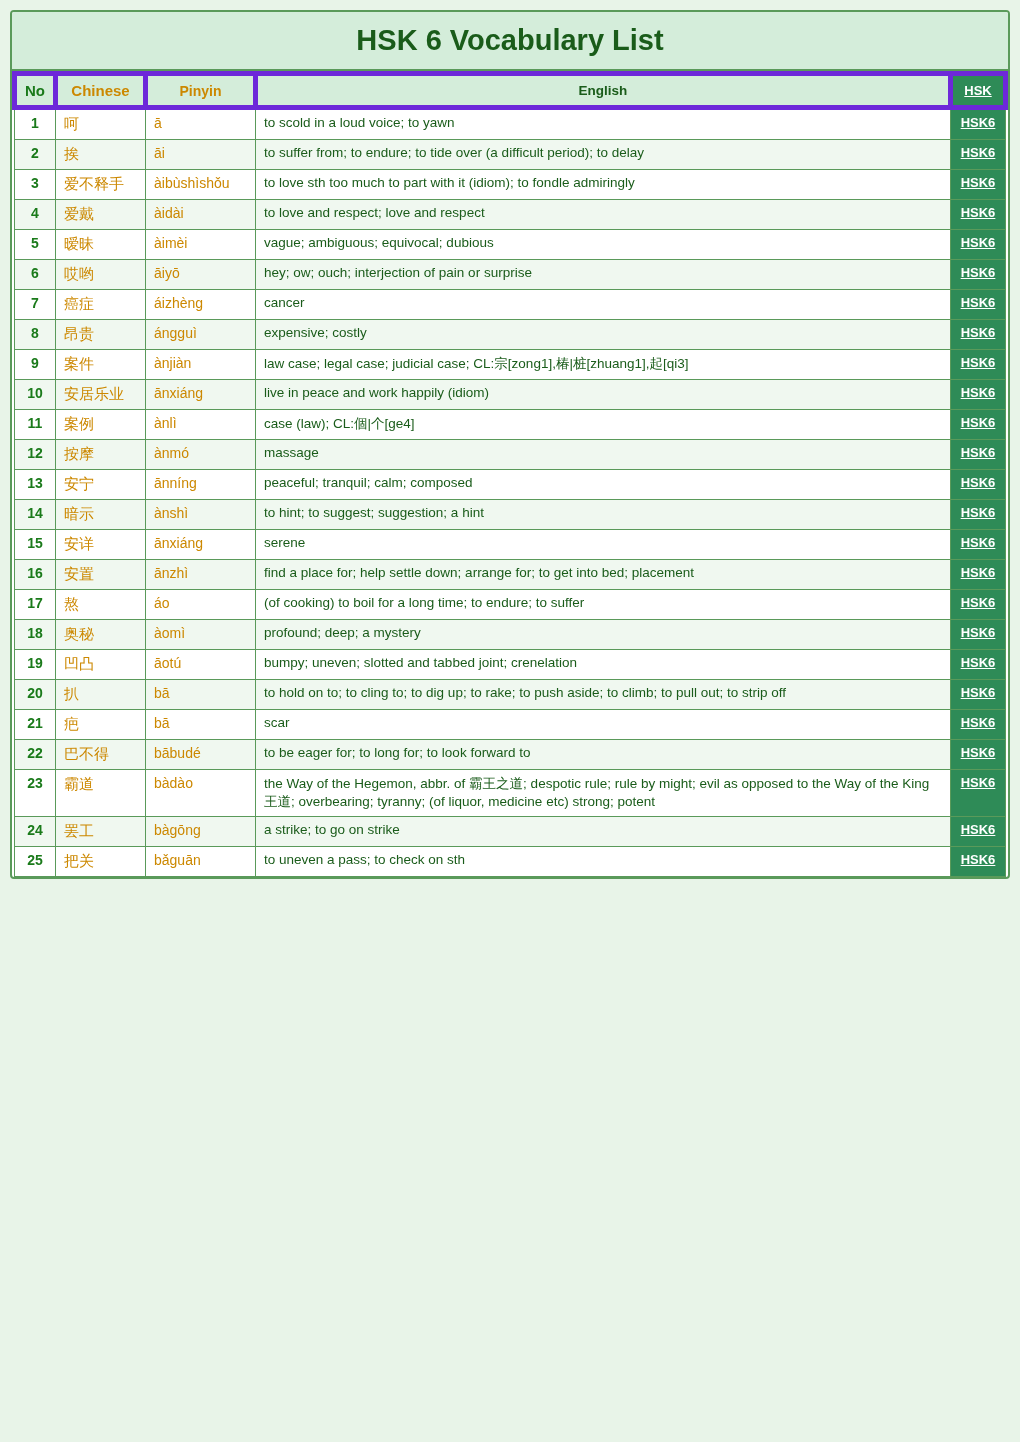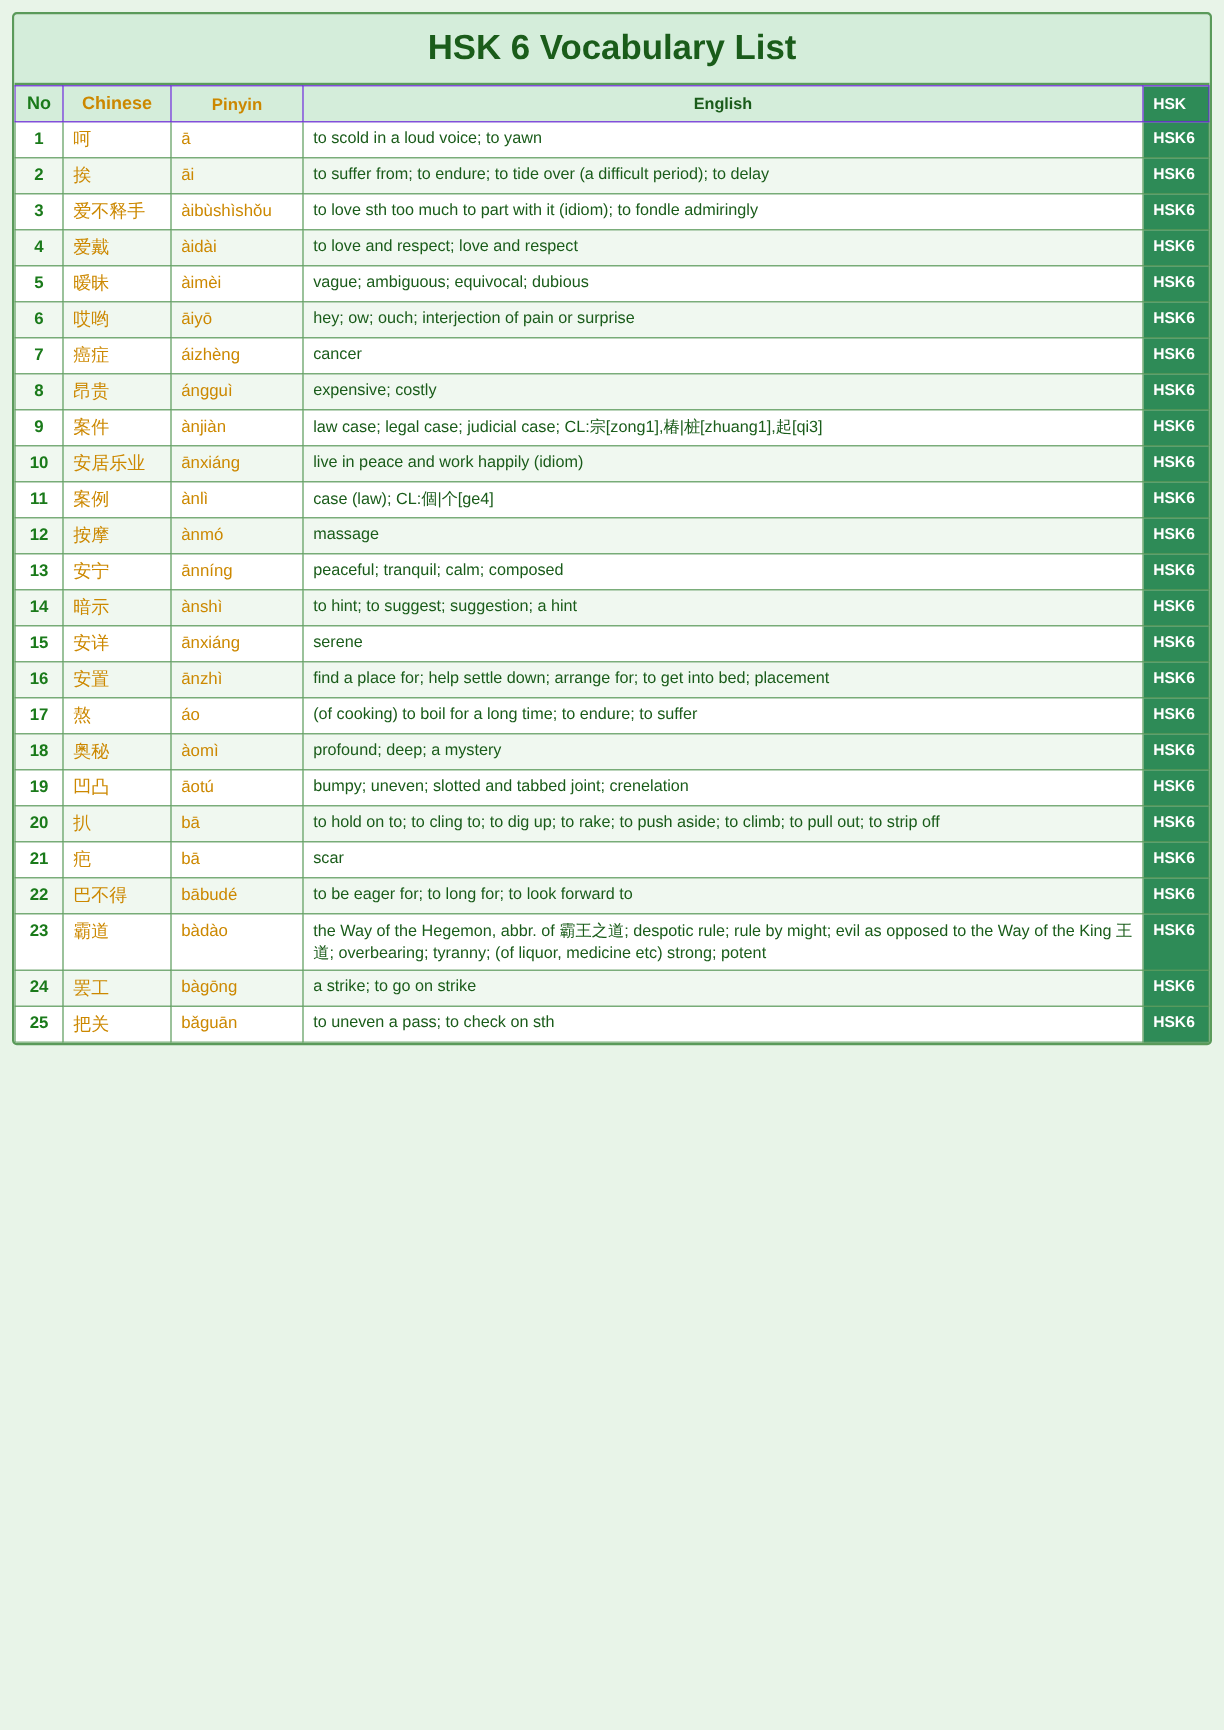--- a/index.html
+++ b/index.html
@@ -26,21 +26,21 @@
     }
     table {
       width: 100%;
       border-collapse: collapse;
     }
     thead tr th {
       background: #d4edda;
       color: #b8860b;
       font-weight: bold;
       padding: 6px 8px;
-      border: 1px solid #6d28d9;
+      border: 5px solid #6d28d9;
       font-size: 15px;
     }
     tbody tr td {
       border: 1px solid #5a9a5a;
       padding: 5px 8px;
       vertical-align: top;
     }
     tbody tr:nth-child(odd) td {
       background: #fff;
     }
@@ -62,26 +62,27 @@
       color: #cc8800;
       font-size: 14px;
       width: 110px;
     }
     .col-english {
       color: #1a5c1a;
       font-size: 13.5px;
       margin-top: 38px;
     }
     .col-hsk {
-      text-align: left;
+      text-align: center;
       background: #2e8b57 !important;
       color: #fff !important;
       font-weight: bold;
       font-size: 13px;
       width: 55px;
+      text-decoration: underline;
     }
     
     tbody tr td.col-hsk {
       background: #2e8b57 !important;
       color: #fff !important;
     }
   </style>
 </head>
 <body>
 

